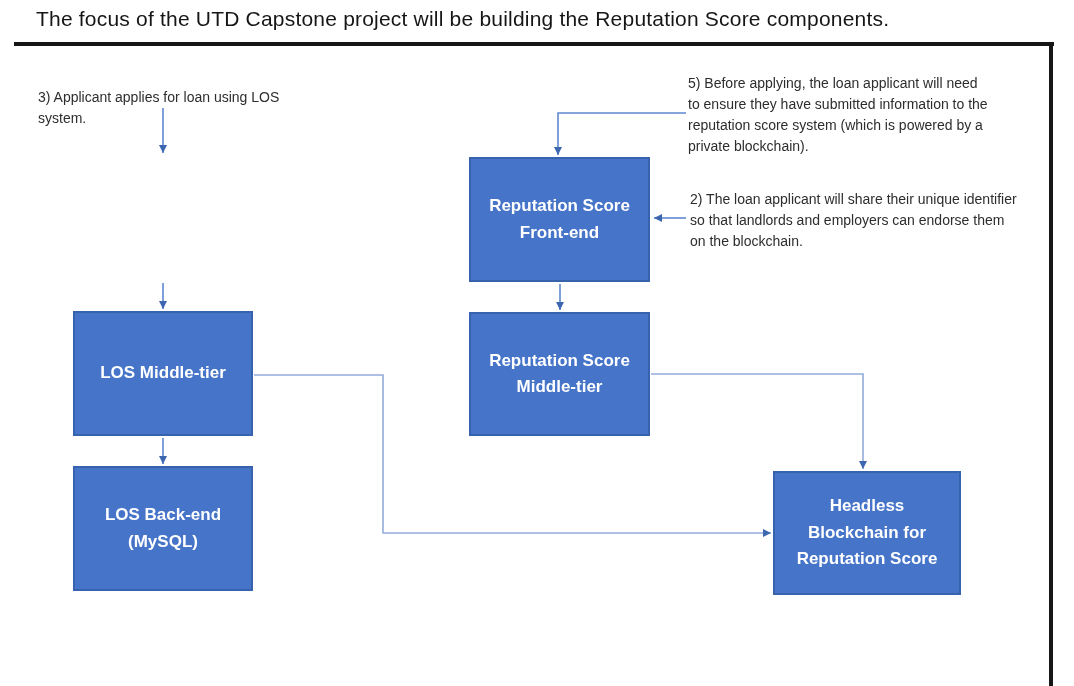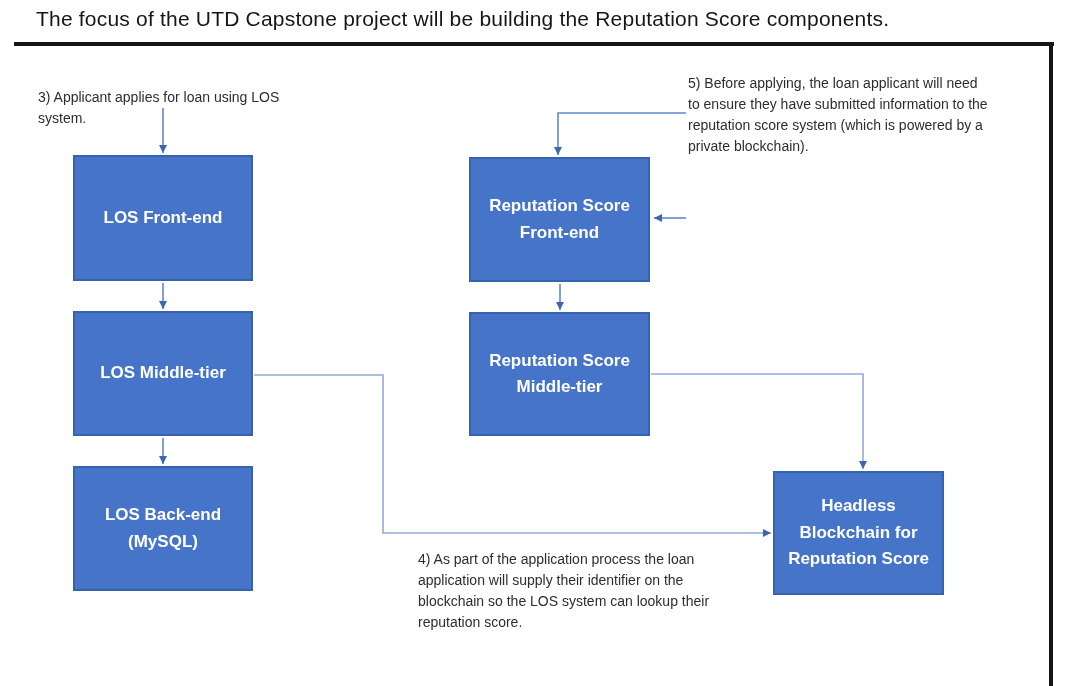--- a/index.html
+++ b/index.html
@@ -57,21 +57,21 @@
     font-size: 14px;
     line-height: 21px;
     color: #2d2d2d;
     z-index: 2;
   }
   #b-los-front    { left: 73px;  top: 155px; width: 180px; height: 126px; }
   #b-los-middle   { left: 73px;  top: 311px; width: 180px; height: 125px; }
   #b-los-back     { left: 73px;  top: 466px; width: 180px; height: 125px; }
   #b-rep-front    { left: 469px; top: 157px; width: 181px; height: 125px; }
   #b-rep-middle   { left: 469px; top: 312px; width: 181px; height: 124px; }
-  #b-blockchain   { left: 773px; top: 471px; width: 171px; height: 124px; }
+  #b-blockchain   { left: 773px; top: 471px; width: 188px; height: 124px; }
   #note-3 { left: 38px;  top: 63px;  width: 250px; margin-top: 24px; }
   #note-1 { left: 688px; top: 73px;  width: 305px; }
   #note-2 { left: 690px; top: 189px; width: 330px; }
   #note-4 { left: 418px; top: 549px; width: 330px; }
   svg.connectors {
     position: absolute;
     left: 0; top: 0;
     z-index: 1;
     pointer-events: none;
   }
@@ -97,29 +97,28 @@
     <path class="conn strong" d="M163,108 L163,153" marker-end="url(#ah)"></path>
     <path class="conn strong" d="M163,283 L163,309" marker-end="url(#ah)"></path>
     <path class="conn strong" d="M163,438 L163,464" marker-end="url(#ah)"></path>
     <path class="conn strong" d="M686,113 L558,113 L558,155" marker-end="url(#ah)"></path>
     <path class="conn strong" d="M686,218 L654,218" marker-end="url(#ah)"></path>
     <path class="conn strong" d="M560,284 L560,310" marker-end="url(#ah)"></path>
     <path class="conn light" d="M651,374 L863,374 L863,469" marker-end="url(#ah)"></path>
     <path class="conn light" d="M254,375 L383,375 L383,533 L771,533" marker-end="url(#ah)"></path>
   </svg>
 
-  <div class="box" id="b-los-front">LOS Front-end</div>
   <div class="box" id="b-los-back">LOS Back-end
 (MySQL)</div>
   <div class="box" id="b-los-middle">LOS Middle-tier</div>
   <div class="box" id="b-rep-front">Reputation Score
 Front-end</div>
   <div class="box" id="b-rep-middle">Reputation Score
 Middle-tier</div>
   <div class="box" id="b-blockchain">Headless
 Blockchain for
 Reputation Score</div>
 
   <div class="note" id="note-3">3) Applicant applies for loan using LOS system.</div>
   <div class="note" id="note-1">5) Before applying, the loan applicant will need to ensure they have submitted information to the reputation score system (which is powered by a private blockchain).</div>
-  <div class="note" id="note-4">4) As part of the application process the loan application will supply their identifier on the blockchain so the LOS system can lookup their reputation score.</div>
+  <div class="note" id="note-2">2) The loan applicant will share their unique identifier so that landlords and employers can endorse them on the blockchain.</div>
 
 </div>
 
 </body></html>

